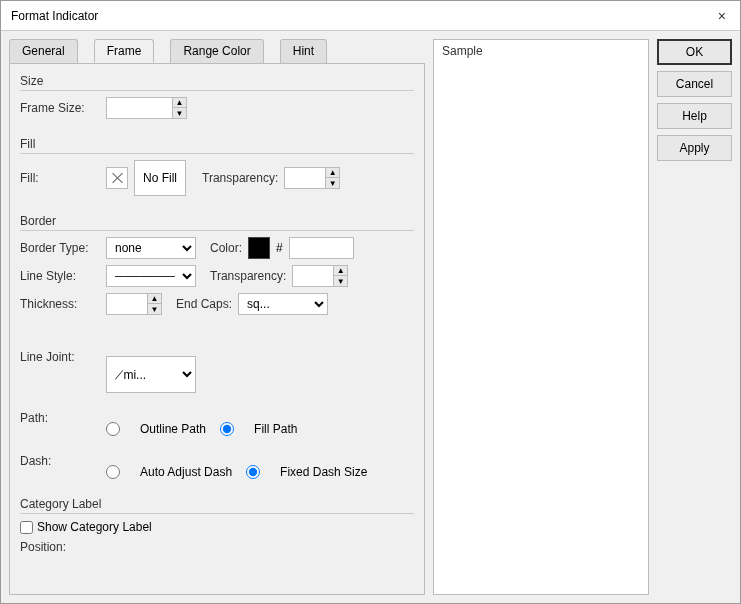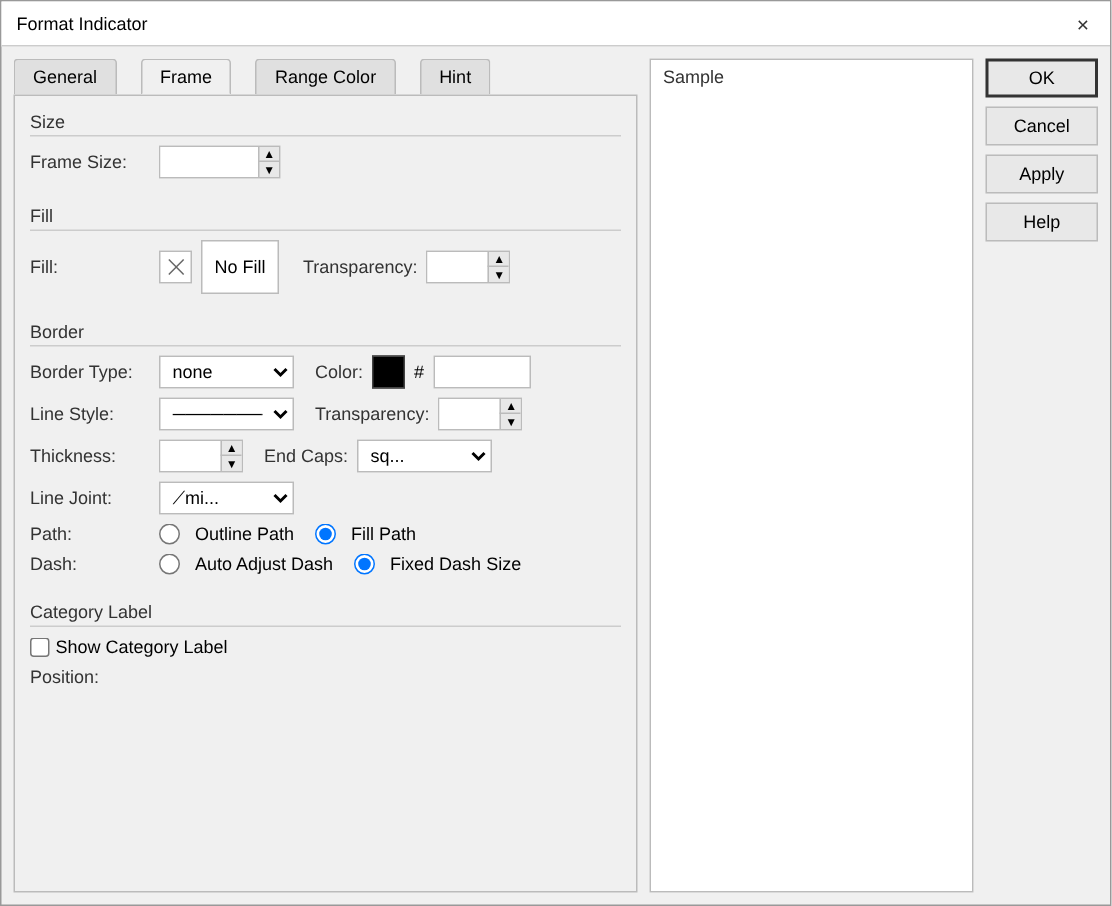--- a/index.html
+++ b/index.html
@@ -190,32 +190,34 @@
     .border-type-select {
       width: 90px;
       height: 22px;
     }
     .endcap-select {
       width: 90px;
       height: 22px;
     }
     .linejoint-select {
       width: 90px;
-      height: 22px;
+      height: 37px;
+      margin-top: 35px;
     }
     .radio-group {
       display: flex;
       align-items: center;
       gap: 14px;
     }
     .radio-item {
       display: flex;
       align-items: center;
-      gap: 10px;
+      gap: 20px;
       cursor: pointer;
+      margin-top: 23px;
     }
     .radio-item input[type="radio"] {
       margin: 0;
       width: 14px;
       height: 14px;
     }
     .checkbox-item {
       display: flex;
       align-items: center;
       gap: 4px;
@@ -440,19 +442,19 @@
     <div class="right-section">
       <div style="display:flex; gap:8px; flex:1;">
 
         <div class="sample-panel">
           <span class="sample-label">Sample</span>
         </div>
 
         <div class="button-panel">
           <button class="btn default">OK</button>
           <button class="btn">Cancel</button>
+          <button class="btn">Help</button>
           <button class="btn">Apply</button>
-          <button class="btn">Help</button>
         </div>
       </div>
     </div>
   </div>
 </div>
 
 </body></html>

